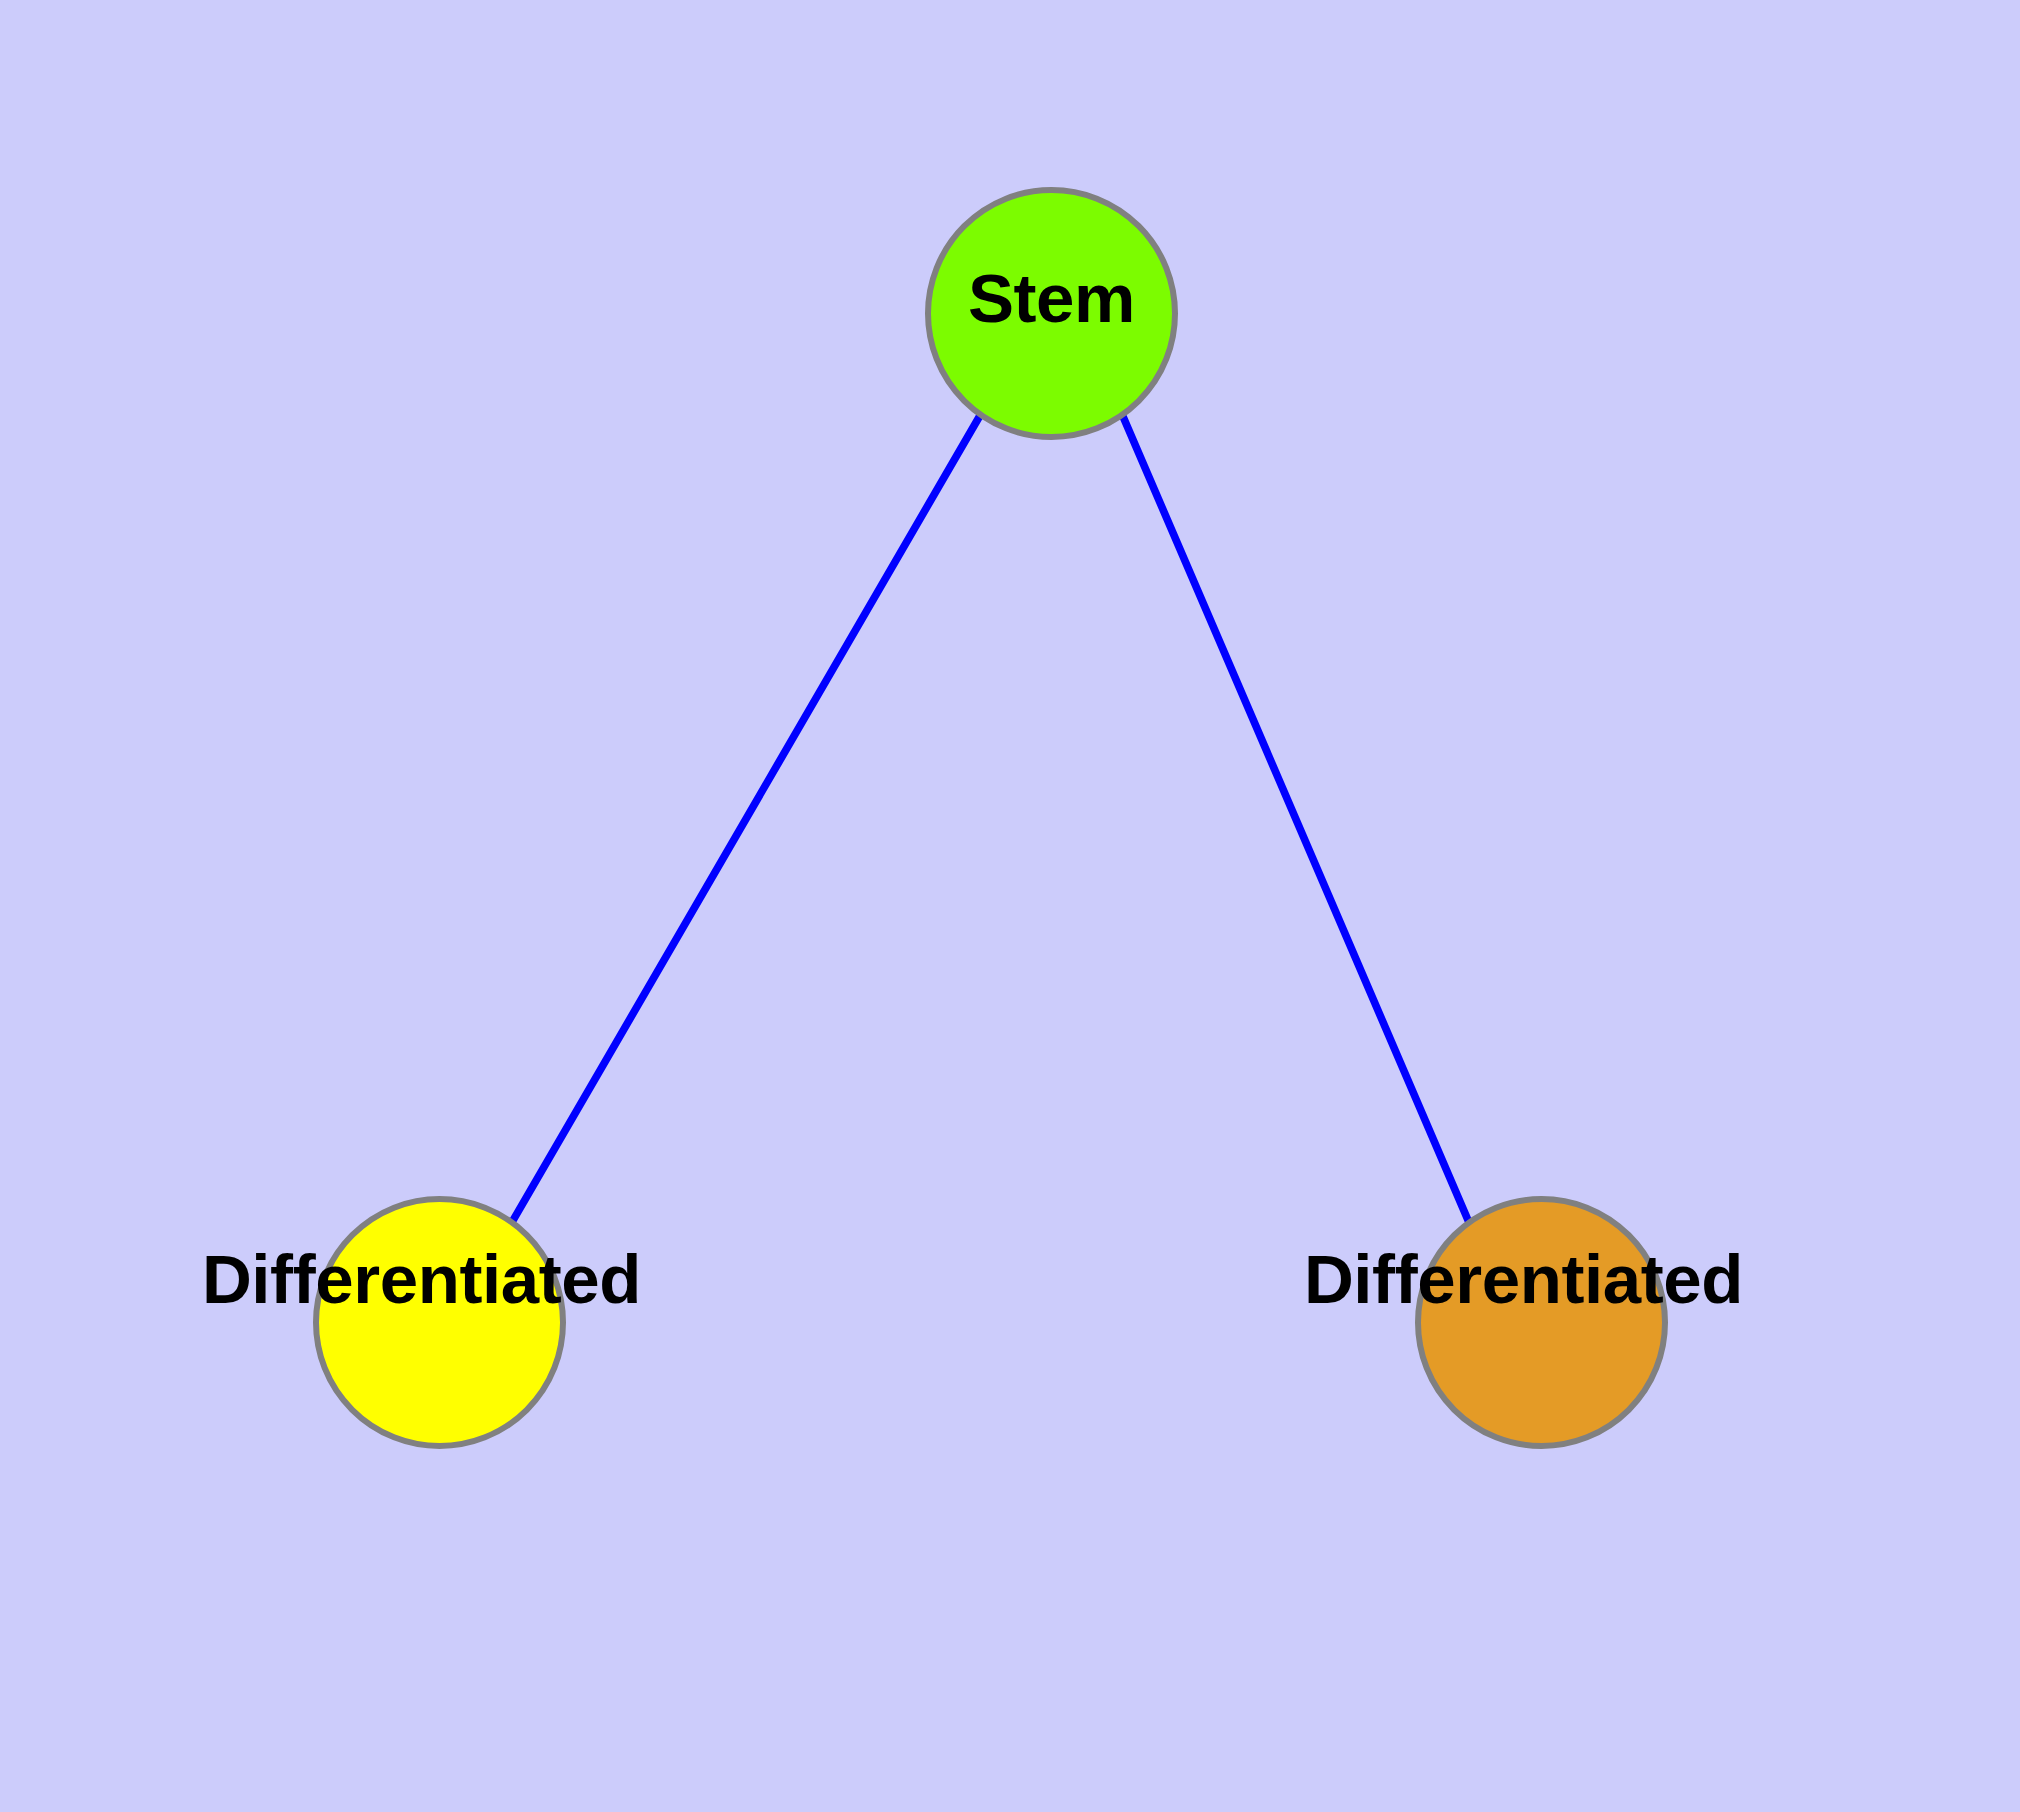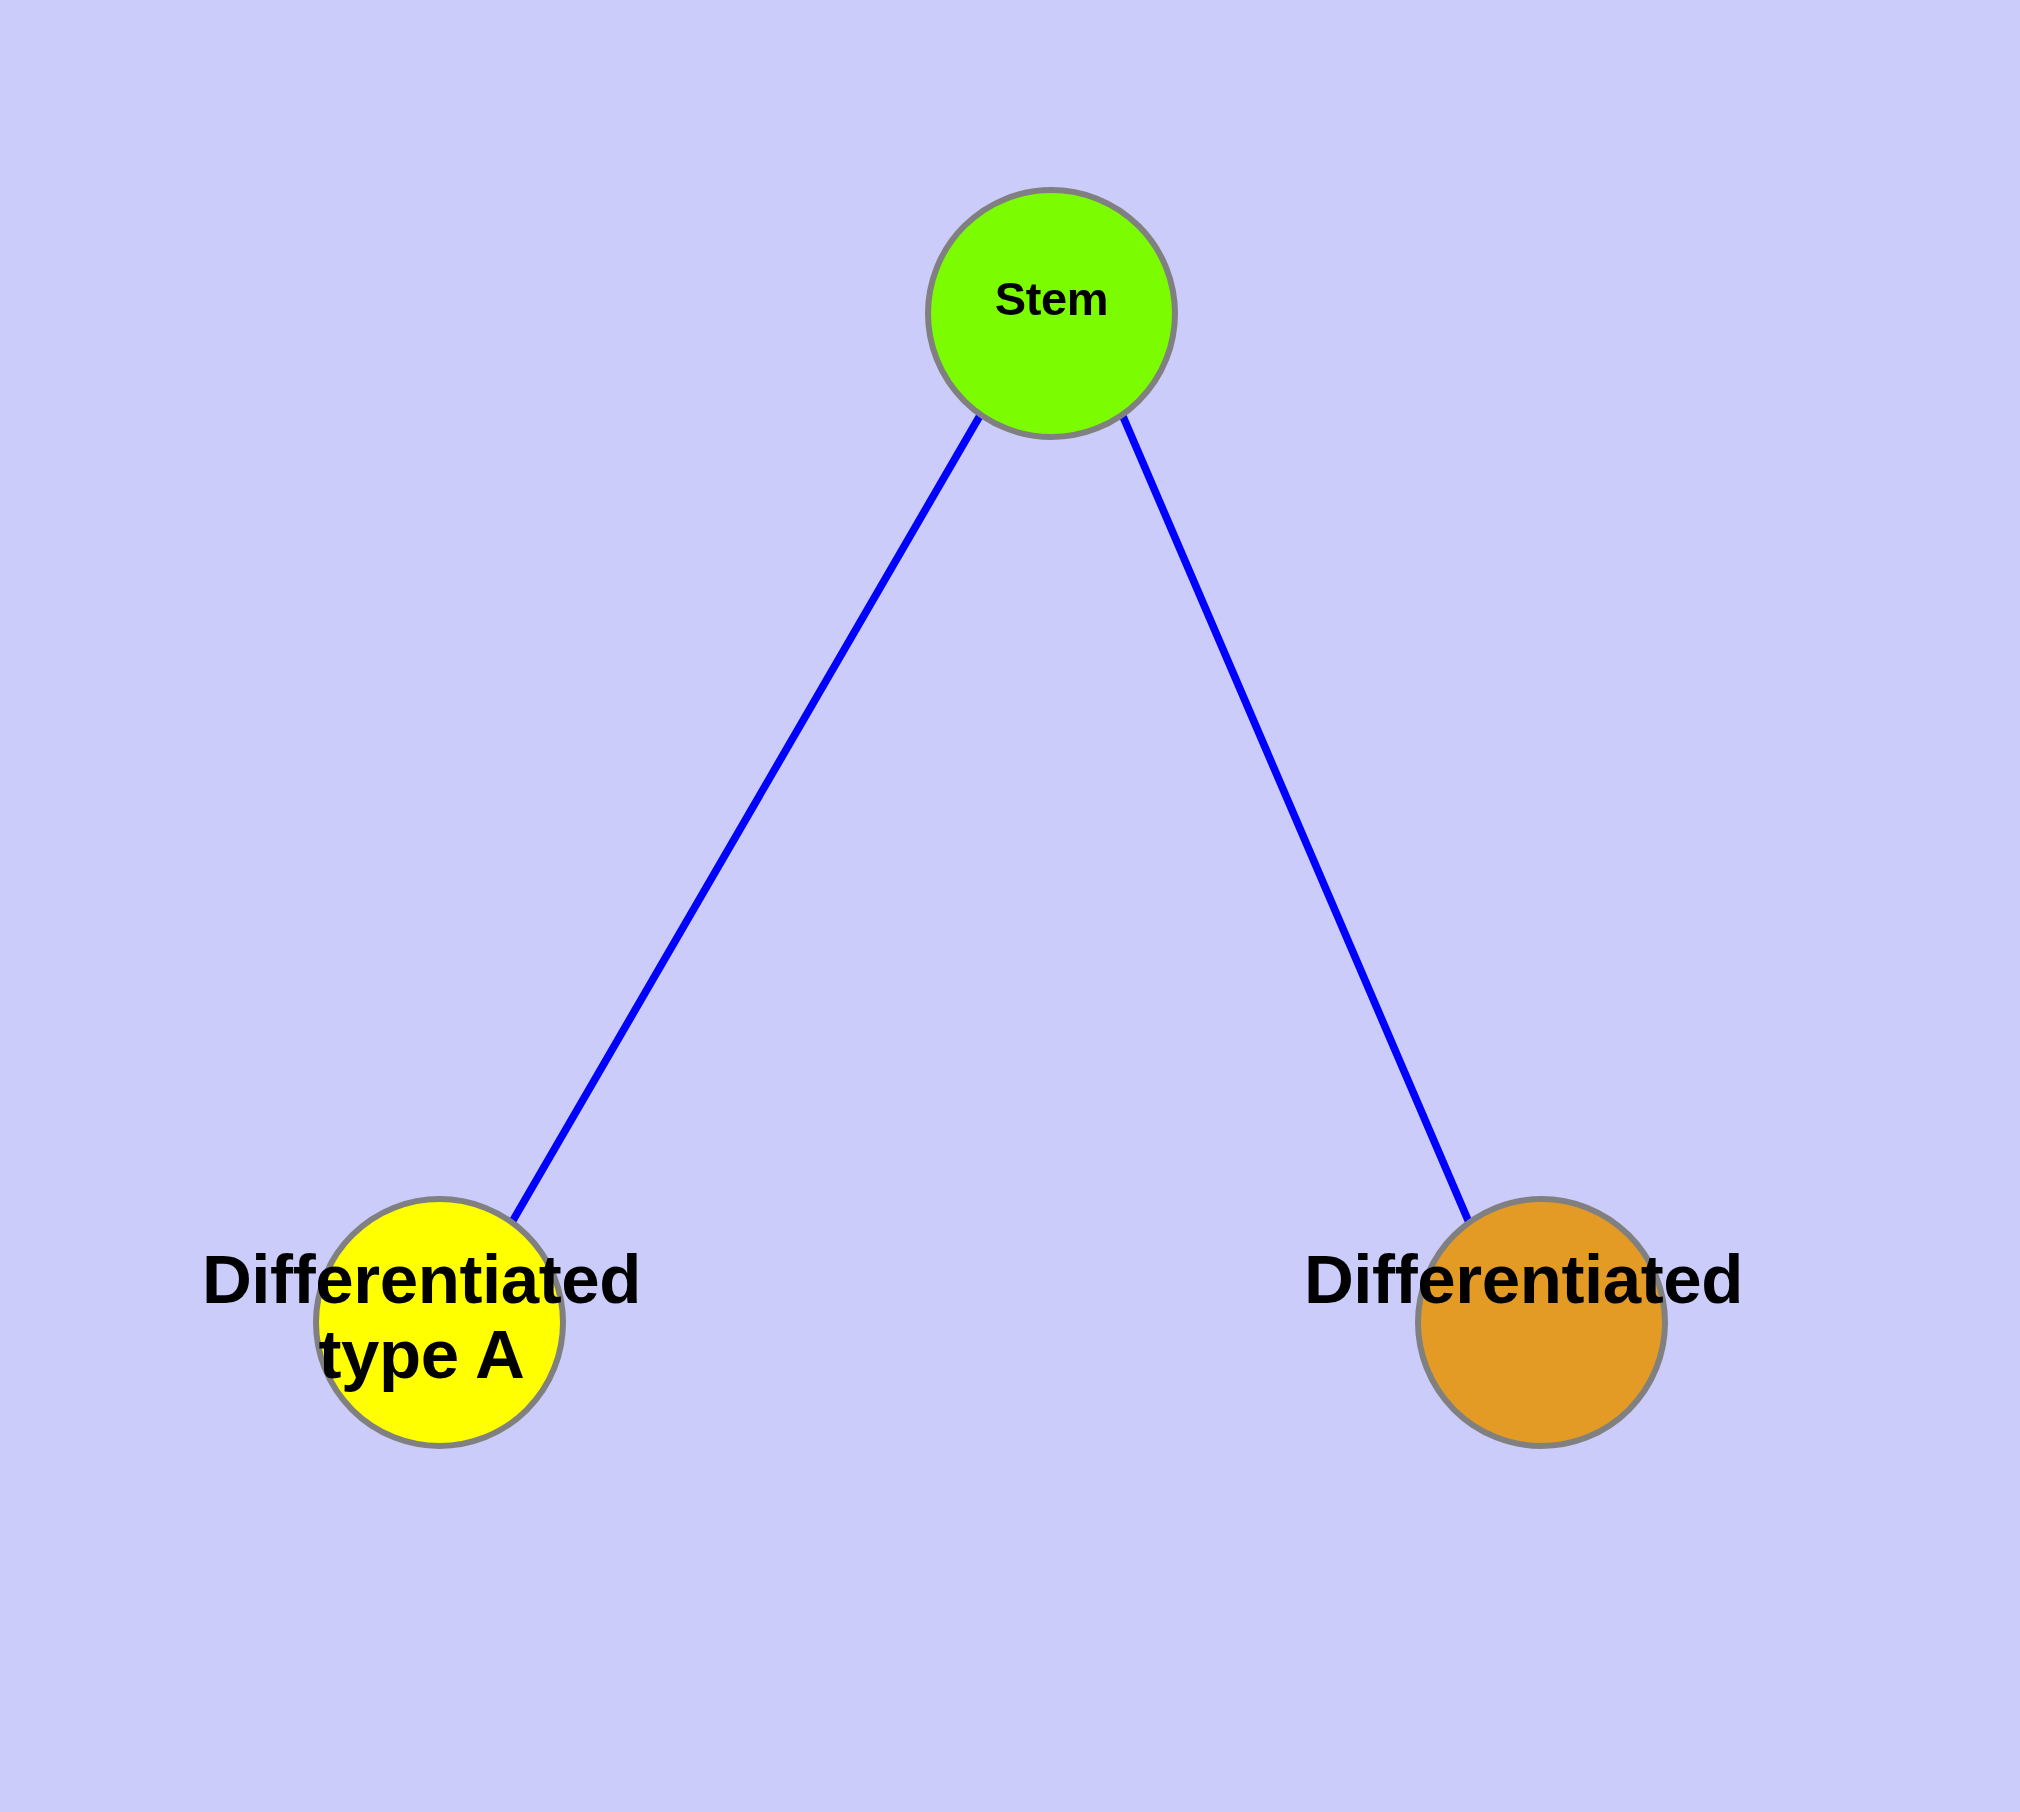--- a/index.html
+++ b/index.html
@@ -41,23 +41,23 @@
   }
   #node-stem {
     left: 925px;
     top: 187px;
     width: 253px;
     height: 253px;
     background: #7cfc00;
   }
   #label-stem {
     left: 925px;
-    top: 274px;
+    top: 262px;
     width: 253px;
-    font-size: 47px;
+    font-size: 69px;
   }
   #node-diff-a {
     left: 313px;
     top: 1196px;
     width: 253px;
     height: 253px;
     background: #ffff00;
   }
   #label-diff-a {
     left: 142px;
@@ -90,18 +90,18 @@
   </svg>
 
   <div class="node" id="node-stem" style="left: 925px; top: 187px; width: 253px; height: 253px; background: rgb(124, 252, 0); border-color: rgb(128, 128, 128);"></div>
 
   <div class="node" id="node-diff-a" style="left: 313px; top: 1196px; width: 253px; height: 253px; background: rgb(255, 255, 0); border-color: rgb(128, 128, 128);"></div>
 
   <div class="node" id="node-diff-b" style="left: 1415px; top: 1196px; width: 253px; height: 253px; background: rgb(228, 155, 38); border-color: rgb(128, 128, 128);"></div>
 
   <div class="node-label" id="label-stem" style="color: rgb(0, 0, 0);">Stem</div>
 
-  <div class="node-label" id="label-diff-a" style="color: rgb(0, 0, 0);"><span>Differentiated</span><br><span>type A</span></div>
+  <div class="node-label" id="label-diff-a" style="color: rgb(0, 0, 0);"><span>Differentiated</span><br></div>
 
   <div class="node-label" id="label-diff-b" style="color: rgb(0, 0, 0);"><span>Differentiated</span><br></div>
 
 </div>
 
 
 </body></html>

